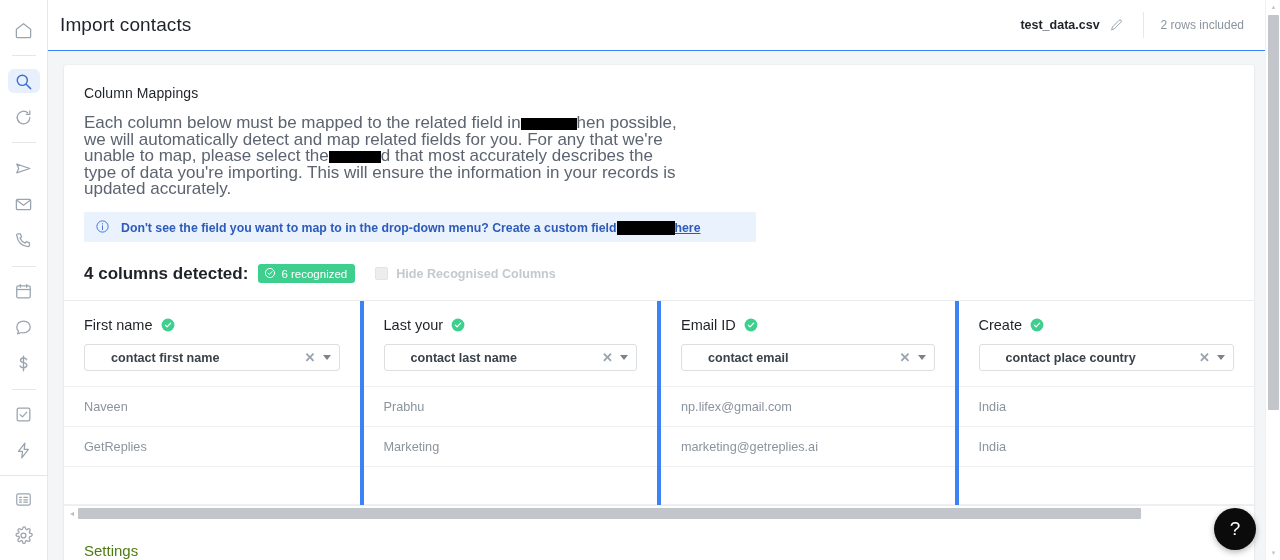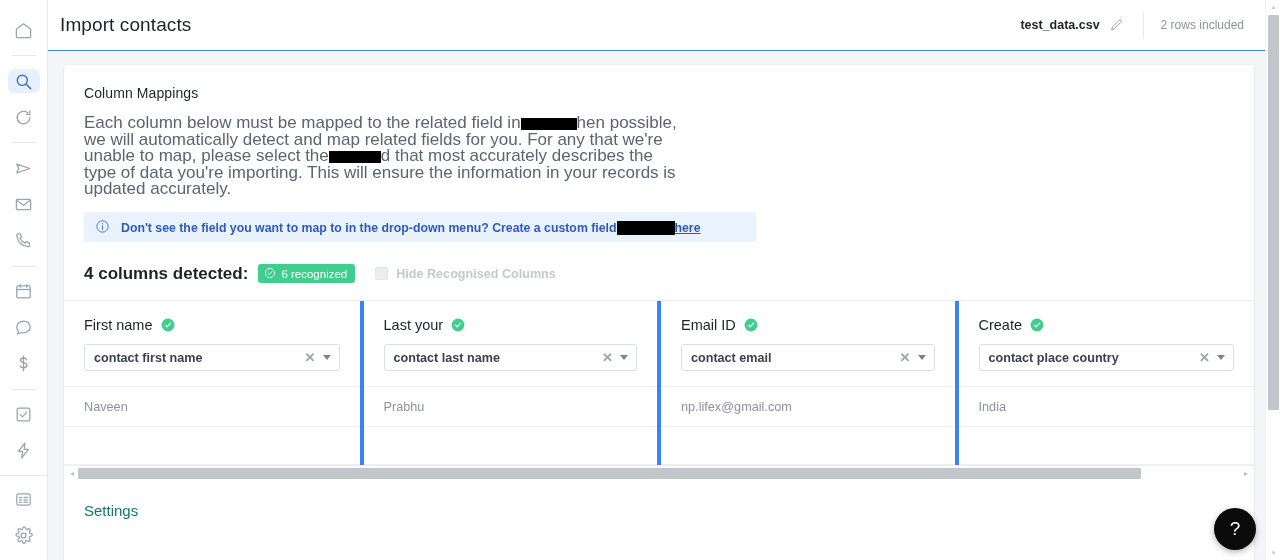--- a/index.html
+++ b/index.html
@@ -204,21 +204,21 @@
   }
   .head-label .ok { margin-left: 8px; display: flex; }
 
   .select {
     position: relative;
     height: 27px;
     border: 1px solid #dcdfe2;
     border-radius: 3px;
     background: #fff;
     display: flex; align-items: center;
-    padding: 0 6px 0 9px;
+    padding: 0 6px 0 26px;
     cursor: pointer;
   }
   .select .val {
     font-size: 12.6px; color: #3a424b;
     flex: 1 1 auto;
     white-space: nowrap; overflow: hidden; text-overflow: ellipsis;
   }
   .select .clr {
     color: #9aa4ae; font-size: 13px; line-height: 1;
     padding: 0 7px 0 4px; cursor: pointer;
@@ -261,21 +261,21 @@
   .hs-thumb {
     position: absolute; left: 0; top: 1px;
     width: 91.5%; height: 11px;
     background: #c2c6ca;
     border-radius: 1px;
     cursor: pointer;
   }
 
   
   .settings-title {
-    font-size: 15px; color: #0f766e; font-weight: 400;
+    font-size: 15px; color: #4d7c0f; font-weight: 400;
     padding: 22px 20px 0 20px;
   }
 
   
   .vscroll {
     position: absolute; right: 0; top: 0;
     width: 15px; height: 560px;
     background: #ffffff;
     border-left: 1px solid #f0f1f2;
     z-index: 8;
@@ -581,20 +581,26 @@
             </tr>
           </thead>
 
           <tbody>
             <tr>
               <td class="cell">Naveen</td>
               <td class="cell">Prabhu</td>
               <td class="cell">np.lifex@gmail.com</td>
               <td class="cell">India</td>
             </tr>
+            <tr>
+              <td class="cell">GetReplies</td>
+              <td class="cell">Marketing</td>
+              <td class="cell">marketing@getreplies.ai</td>
+              <td class="cell">India</td>
+            </tr>
             <tr class="empty">
               <td class="cell"></td>
               <td class="cell"></td>
               <td class="cell"></td>
               <td class="cell"></td>
             </tr>
           </tbody>
         </table>
 
         <div class="hscroll">

